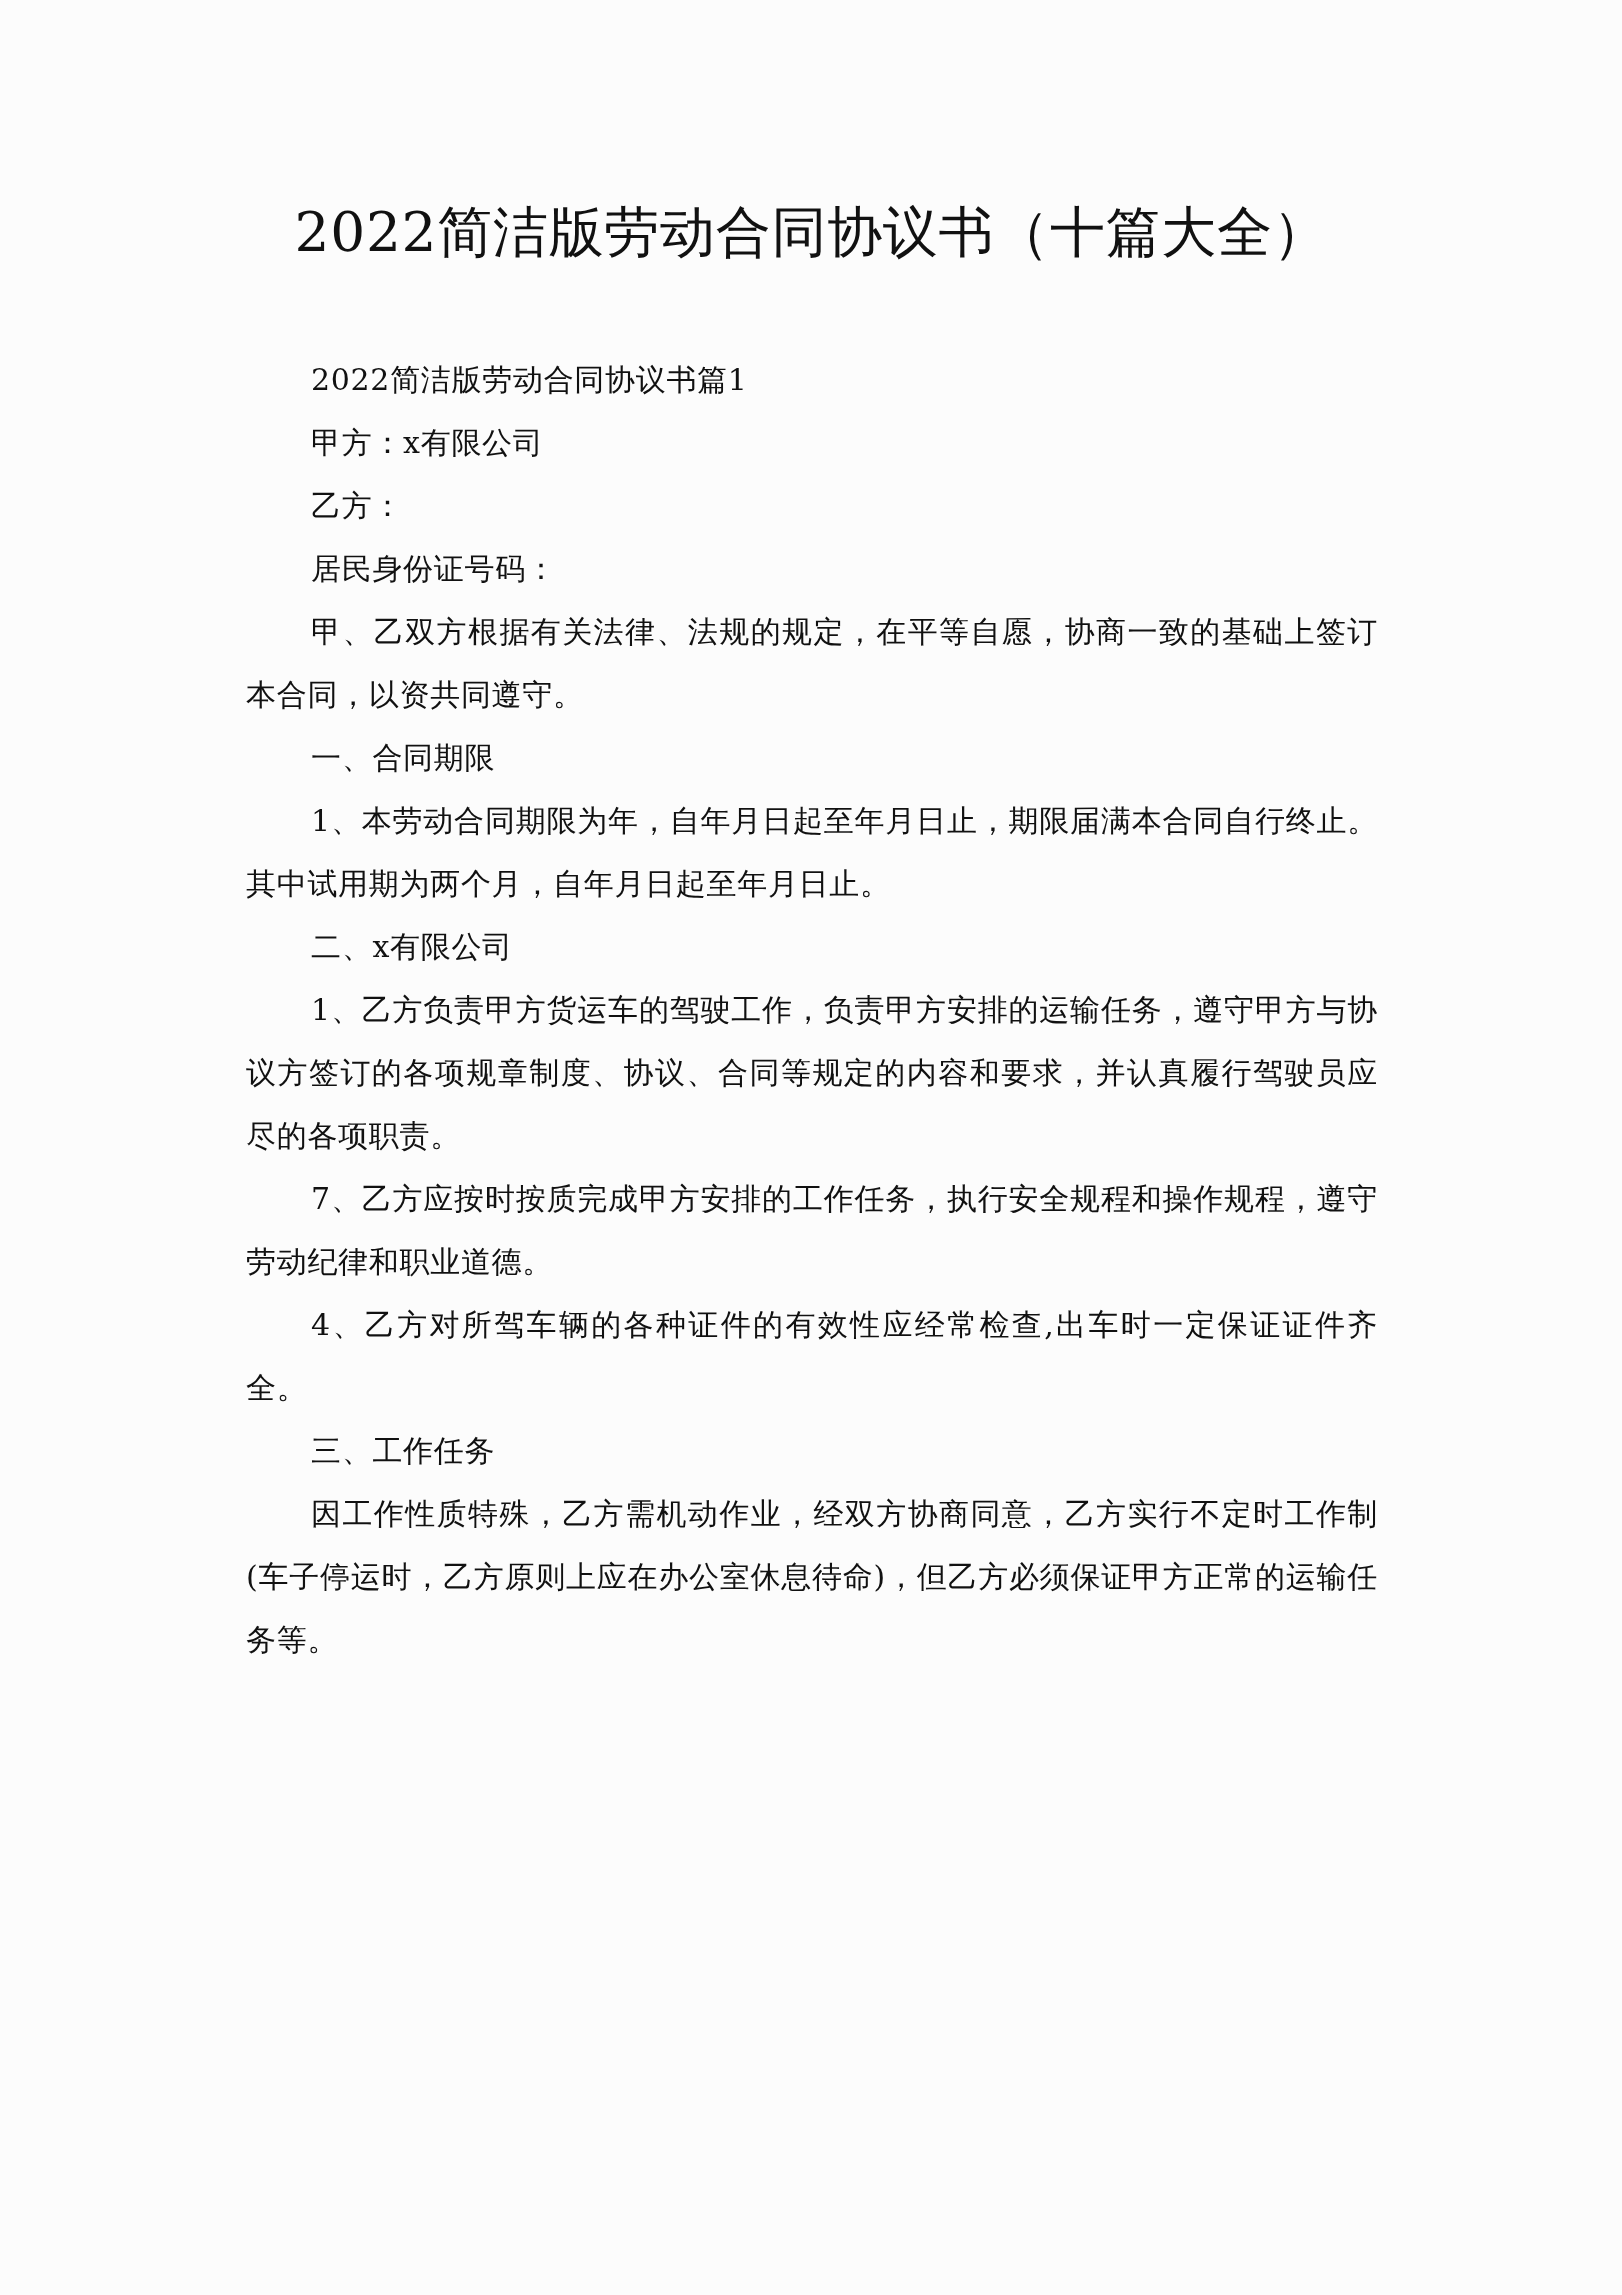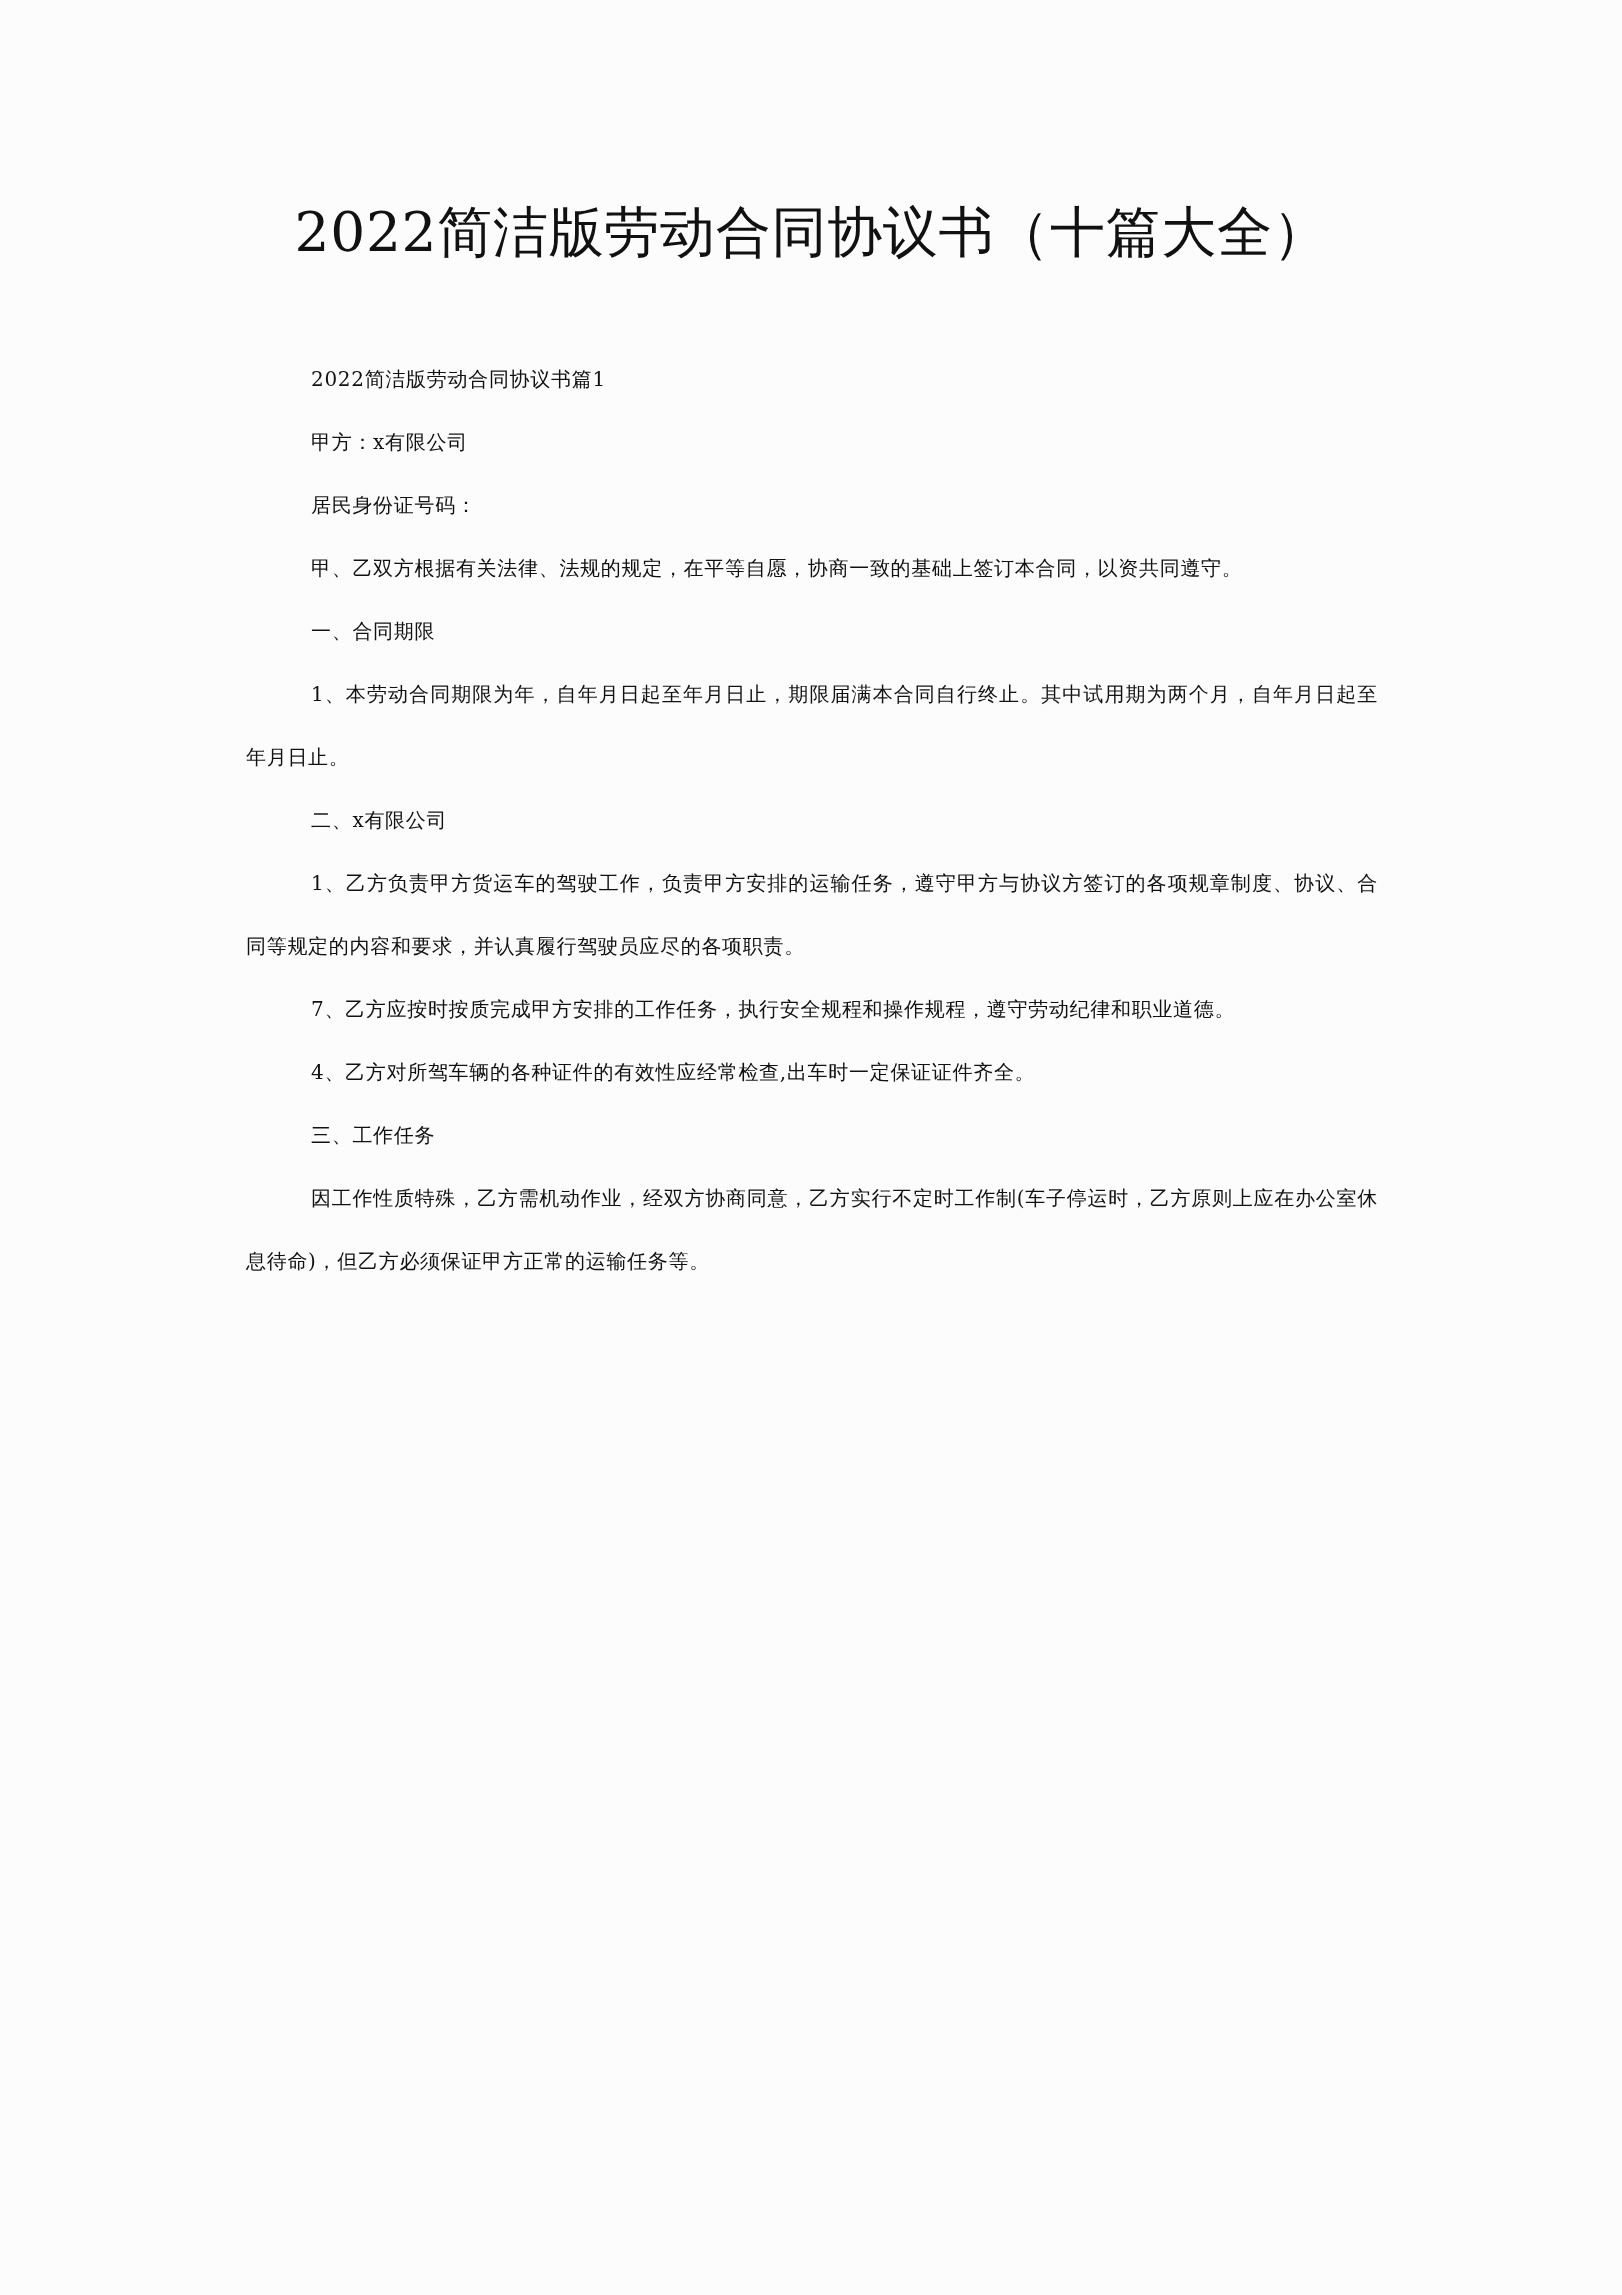--- a/index.html
+++ b/index.html
@@ -33,40 +33,41 @@
       line-height: 72px;
       letter-spacing: 0.7px;
       font-weight: normal;
       margin: 0;
     }
     .body {
       position: absolute;
       top: 348px;
       left: 246px;
       width: 1132px;
-      font-size: 20px;
+      font-size: 30px;
       line-height: 63px;
     }
     .para {
       margin: 0;
       text-indent: 65px;
       text-align: justify;
       text-justify: inter-ideograph;
       letter-spacing: 0.7px;
     }
   </style>
 </head>
 <body>
 
 <div class="page">
   <h1 class="doc-title">2022简洁版劳动合同协议书（十篇大全）</h1>
 
   <div class="body">
     <p class="para">2022简洁版劳动合同协议书篇1</p>
     <p class="para">甲方：x有限公司</p>
+    <p class="para">乙方：</p>
     <p class="para">居民身份证号码：</p>
     <p class="para">甲、乙双方根据有关法律、法规的规定，在平等自愿，协商一致的基础上签订本合同，以资共同遵守。</p>
     <p class="para">一、合同期限</p>
     <p class="para">1、本劳动合同期限为年，自年月日起至年月日止，期限届满本合同自行终止。其中试用期为两个月，自年月日起至年月日止。</p>
     <p class="para">二、x有限公司</p>
     <p class="para">1、乙方负责甲方货运车的驾驶工作，负责甲方安排的运输任务，遵守甲方与协议方签订的各项规章制度、协议、合同等规定的内容和要求，并认真履行驾驶员应尽的各项职责。</p>
     <p class="para">7、乙方应按时按质完成甲方安排的工作任务，执行安全规程和操作规程，遵守劳动纪律和职业道德。</p>
     <p class="para">4、乙方对所驾车辆的各种证件的有效性应经常检查,出车时一定保证证件齐全。</p>
     <p class="para">三、工作任务</p>
     <p class="para">因工作性质特殊，乙方需机动作业，经双方协商同意，乙方实行不定时工作制(车子停运时，乙方原则上应在办公室休息待命)，但乙方必须保证甲方正常的运输任务等。</p>

